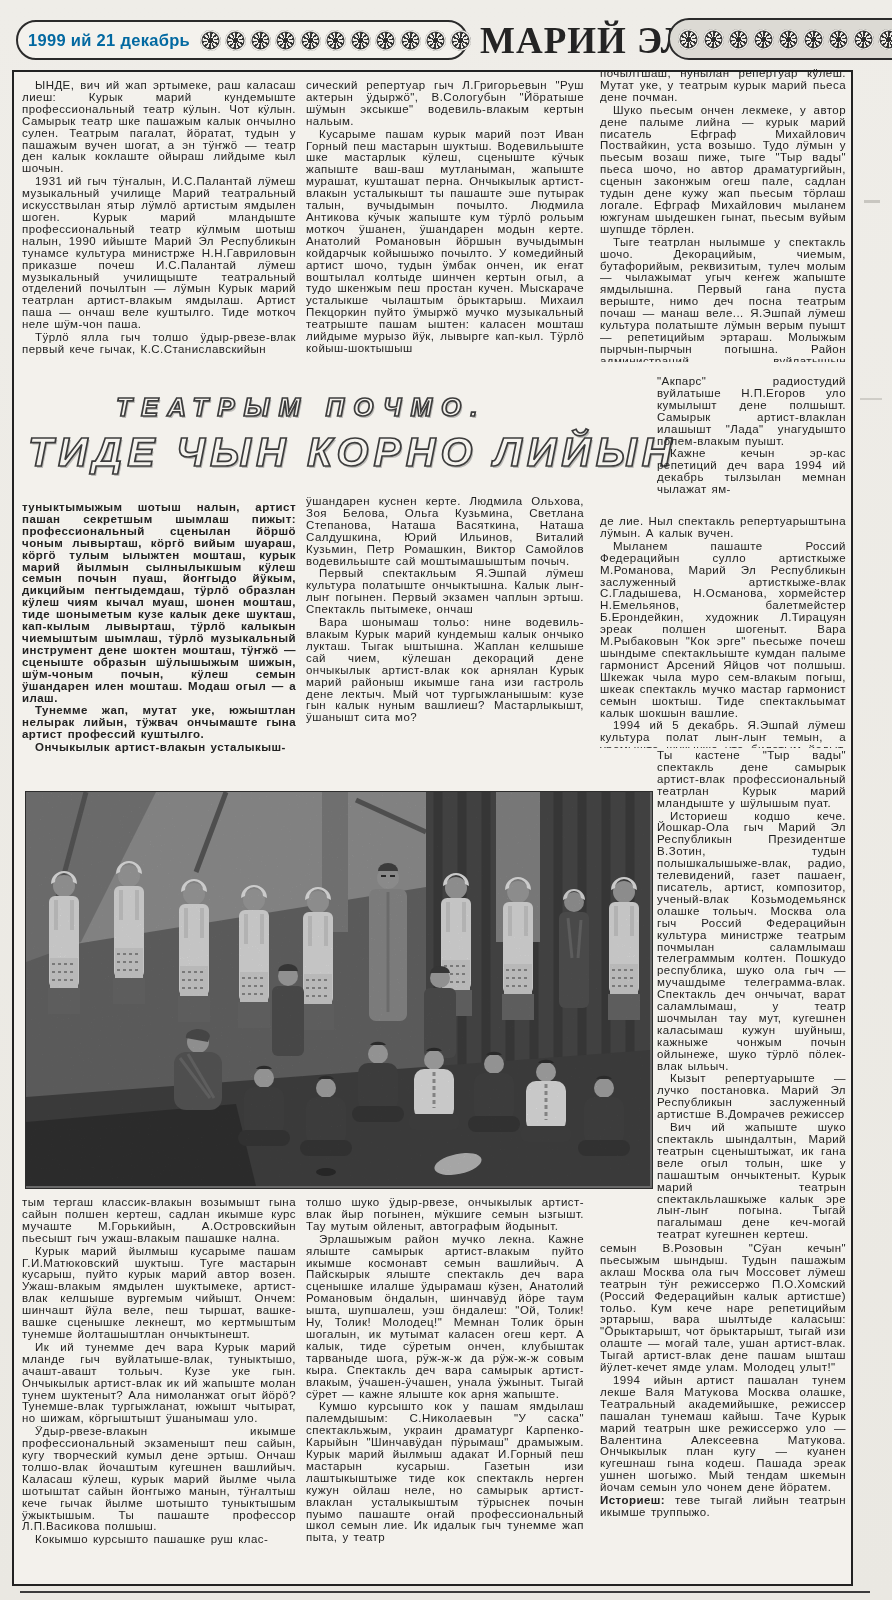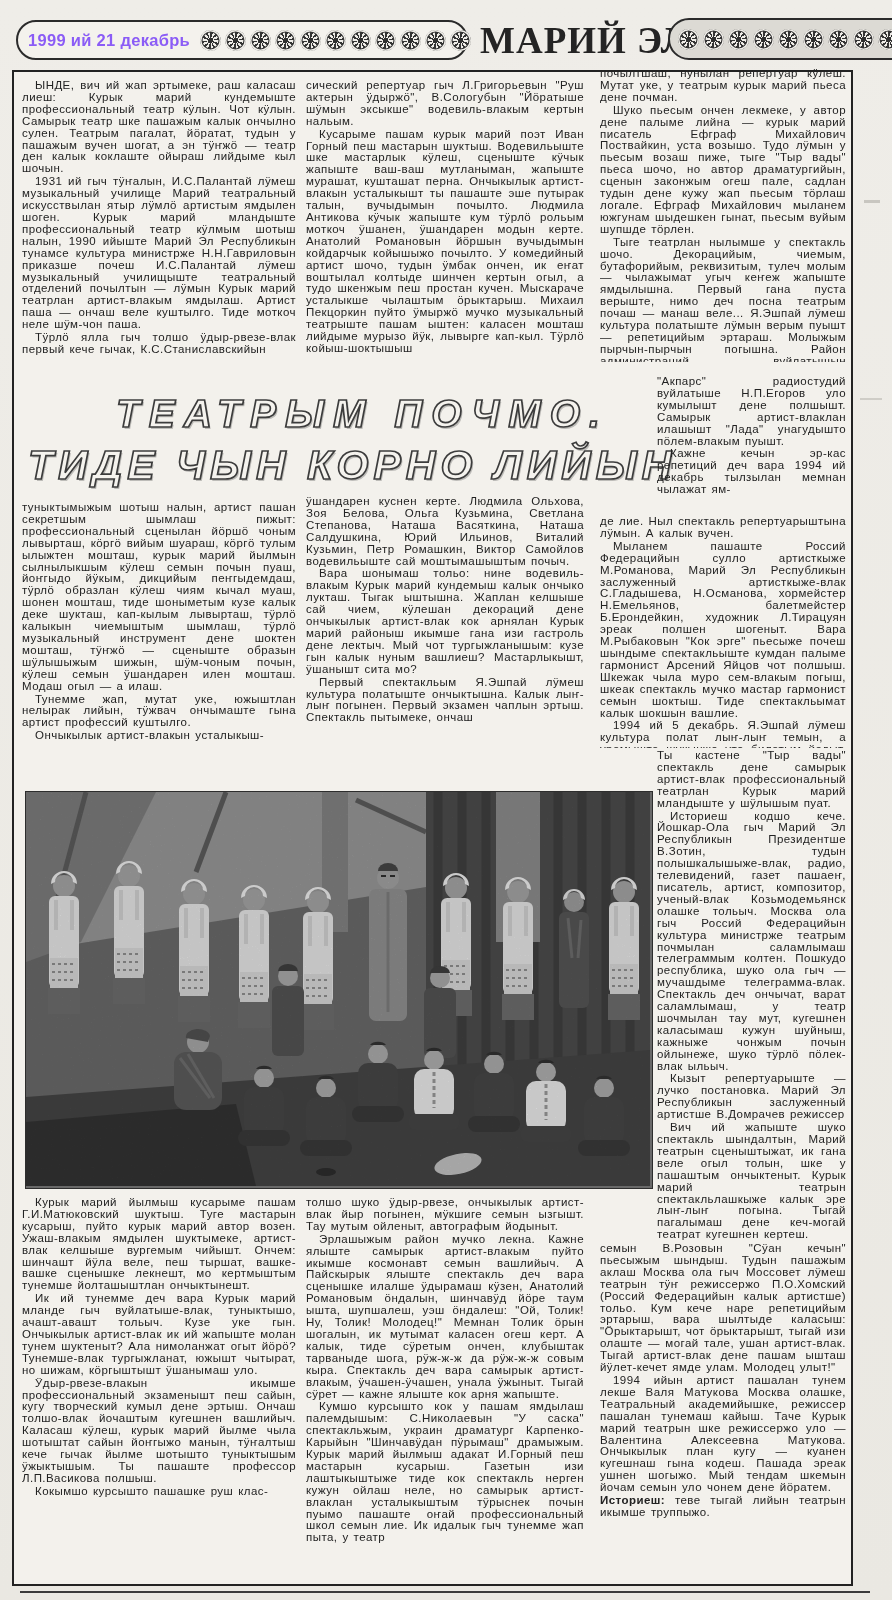--- a/index.html
+++ b/index.html
@@ -1,40 +1,40 @@
 <!DOCTYPE html>
 <html><head>
 <meta charset="utf-8">
 <style>
   html,body{margin:0;padding:0;}
   body{width:892px;height:1600px;background:#e9e7e1;font-family:"Liberation Sans",sans-serif;position:relative;overflow:hidden;}
   .page{position:absolute;inset:0;background:linear-gradient(#efede8,#eae8e2);}
   
   .masthead{position:absolute;left:0;top:0;width:892px;height:70px;}
   .datebox{position:absolute;left:16px;top:20px;width:452px;height:40px;border:2.5px solid #2b2b2b;border-radius:21px;background:#f4f2ed;display:flex;align-items:center;padding:0 10px;box-sizing:border-box;gap:4px;}
-  .dateline{font-weight:bold;font-size:16.5px;color:#8b5cf6;white-space:nowrap;letter-spacing:0.3px;margin-right:6px;}
+  .dateline{font-weight:bold;font-size:16.5px;color:#0369a1;white-space:nowrap;letter-spacing:0.3px;margin-right:6px;}
   .ros{width:21px;height:21px;border-radius:50%;flex:0 0 auto;
        background:radial-gradient(circle at 50% 50%, #2f2f2f 0 2.6px, rgba(0,0,0,0) 2.8px),
                   repeating-conic-gradient(#343434 0 16deg, #efede8 16deg 36deg);
        box-shadow:inset 0 0 0 1.5px #efede8, inset 0 0 0 2.6px #343434;}
   .mast-title{position:absolute;left:480px;top:18px;width:185px;text-align:center;font-family:"Liberation Serif",serif;font-weight:bold;font-size:37px;letter-spacing:1px;color:#242424;transform:scaleY(1.05);white-space:nowrap;}
   .ornbox{position:absolute;left:668px;top:18px;width:250px;height:42px;border:2.5px solid #2b2b2b;border-radius:21px;background:#dcdad4;display:flex;align-items:center;padding:0 8px;box-sizing:border-box;gap:4px;overflow:hidden;}
   
   .frame{position:absolute;left:12px;top:70px;width:841px;height:1516px;border:2px solid #222;background:#f3f1ec;box-sizing:border-box;}
   .botline{position:absolute;left:20px;top:1591px;width:850px;height:2px;background:#3a3a3a;}
   .mark1{position:absolute;left:864px;top:200px;width:16px;height:3px;background:#c8c6c0;}
   .mark2{position:absolute;left:860px;top:398px;width:22px;height:2px;background:#cfcdc7;}
   
   .tb{position:absolute;overflow:hidden;text-align:justify;color:#222;font-size:11.5px;line-height:11.9px;letter-spacing:0.45px;word-spacing:1.3px;}
   .tb p{margin:0;text-indent:13px;}
   .tb p.cont{text-indent:0;}
   .tb p + p{margin-top:1px;}
   
   .headline{position:absolute;left:28px;top:392px;width:615px;height:100px;font-style:italic;font-weight:bold;color:#f5f3ee;-webkit-text-stroke:1.7px #3c3c3c;text-shadow:1.5px 1.5px 0 rgba(90,90,90,0.35);}
-  .hl1{font-size:39px;letter-spacing:9px;padding-left:88px;white-space:nowrap;}
+  .hl1{font-size:26px;letter-spacing:9px;padding-left:88px;white-space:nowrap;}
   .hl2{font-size:41px;letter-spacing:5px;margin-top:6px;white-space:nowrap;}
   
   .photo{position:absolute;left:25px;top:791px;width:626px;height:396px;border:1px solid #2a2a2a;background:#666;filter:grayscale(1) contrast(0.98) brightness(1.02);}
   .photo svg{display:block;}
   
   .sig{white-space:pre-line;text-align:right;font-weight:bold;text-indent:0;margin-top:3px;}
   .lead{font-weight:bold;}
 </style>
 </head>
 <body>
@@ -115,30 +115,30 @@
     <p>Вич ий жапыште шуко спектакль шындалтын, Марий театрын сценыштыжат, ик гана веле огыл толын, шке у пашаштым ончыктеныт. Курык марий театрын спектакльлашкыже калык эре лыҥ-лыҥ погына. Тыгай пагалымаш дене кеч-могай театрат кугешнен кертеш.</p>
   </div>
 
   <div class="tb" style="left:600px;top:1243px;width:246px;height:338px;">
     <p class="cont">семын В.Розовын "Сӱан кечын" пьесыжым шындыш. Тудын пашажым аклаш Москва ола гыч Моссовет лӱмеш театрын тӱҥ режиссержо П.О.Хомский (Россий Федерацийын калык артистше) тольо. Кум кече наре репетицийым эртарыш, вара шылтыде каласыш: "Ӧрыктарышт, чот ӧрыктарышт, тыгай изи олаште — могай тале, ушан артист-влак. Тыгай артист-влак дене пашам ышташ йӱлет-кечет ямде улам. Молодец улыт!"</p>
     <p>1994 ийын артист пашалан тунем лекше Валя Матукова Москва олашке, Театральный академийышке, режиссер пашалан тунемаш кайыш. Таче Курык марий театрын шке режиссержо уло — Валентина Алексеевна Матукова. Ончыкылык план кугу — куанен кугешнаш гына кодеш. Пашада эреак ушнен шогыжо. Мый тендам шкемын йочам семын уло чонем дене йӧратем.</p>
     <p class="cont"><span class="lead">Историеш:</span><span> теве тыгай лийын театрын икымше труппыжо.</span></p>
 
   </div>
 
-  <div class="tb" style="left:22px;top:502px;width:274px;height:288px;">
+  <div class="tb" style="left:22px;top:502px;width:274px;height:288px;font-weight:bold;">
     <p class="cont">туныктымыжым шотыш налын, артист пашан секретшым шымлаш пижыт: профессиональный сценылан йӧршӧ чоным лывырташ, кӧргӧ вийым шуараш, кӧргӧ тулым ылыжтен мошташ, курык марий йылмын сылнылыкшым кӱлеш семын почын пуаш, йоҥгыдо йӱкым, дикцийым пеҥгыдемдаш, тӱрлӧ образлан кӱлеш чиям кычал муаш, шонен мошташ, тиде шоныметым кузе калык деке шукташ, кап-кылым лывырташ, тӱрлӧ калыкын чиемыштым шымлаш, тӱрлӧ музыкальный инструмент дене шоктен мошташ, тӱҥжӧ — сценыште образын шӱлышыжым шижын, шӱм-чоным почын, кӱлеш семын ӱшандарен илен мошташ. Модаш огыл — а илаш.</p>
     <p>Тунемме жап, мутат уке, южыштлан нелырак лийын, тӱжвач ончымаште гына артист профессий куштылго.</p>
     <p>Ончыкылык артист-влакын усталыкыш-</p>
   </div>
 
   <div class="tb" style="left:306px;top:496px;width:278px;height:294px;">
     <p class="cont">ӱшандарен куснен керте. Людмила Ольхова, Зоя Белова, Ольга Кузьмина, Светлана Степанова, Наташа Васяткина, Наташа Салдушкина, Юрий Ильинов, Виталий Кузьмин, Петр Ромашкин, Виктор Самойлов водевильыште сай моштымашыштым почыч.</p>
+    <p>Первый спектакльым Я.Эшпай лӱмеш культура полатыште ончыктышна. Калык лыҥ-лыҥ погынен. Первый экзамен чаплын эртыш. Спектакль пытымеке, ончаш</p>
     <p>Вара шонымаш тольо: нине водевиль-влакым Курык марий кундемыш калык ончыко лукташ. Тыгак ыштышна. Жаплан келшыше сай чием, кӱлешан декораций дене ончыкылык артист-влак кок арнялан Курык марий районыш икымше гана изи гастроль дене лектыч. Мый чот тургыжланышым: кузе гын калык нуным вашлиеш? Мастарлыкышт, ӱшанышт сита мо?</p>
-    <p>Первый спектакльым Я.Эшпай лӱмеш культура полатыште ончыктышна. Калык лыҥ-лыҥ погынен. Первый экзамен чаплын эртыш. Спектакль пытымеке, ончаш</p>
   </div>
 
   <div class="photo">
     <svg width="624" height="394" viewBox="0 0 624 394" xmlns="http://www.w3.org/2000/svg" xmlns:xlink="http://www.w3.org/1999/xlink">
       <defs>
         <g id="wm">
           <circle cx="0" cy="16" r="11" fill="#aca49c"></circle>
           <path d="M-13,14 a13,13 0 1 1 26,0 l-4,-2 a9,9 0 0 0 -18,0 z" fill="#f1f1ef"></path>
           <rect x="-15" y="26" width="30" height="92" rx="6" fill="#e9e8e5"></rect>
           <path d="M-8,30 v30 M8,30 v30" stroke="#d3d2cf" stroke-width="4"></path>
@@ -222,20 +222,21 @@
       <use xlink:href="#fr" href="#fr" transform="translate(578,296)"></use>
 
       <ellipse cx="432" cy="372" rx="24" ry="10" fill="#c4c4c1" transform="rotate(-12 432 372)"></ellipse>
       <ellipse cx="300" cy="380" rx="10" ry="4" fill="#2a2a29"></ellipse>
 
       <rect x="0" y="0" width="624" height="394" filter="url(#grain)" opacity="0.16"></rect>
     </svg>
   </div>
 
   <div class="tb" style="left:22px;top:1197px;width:274px;height:386px;">
+    <p class="cont">тым тергаш классик-влакын возымышт гына сайын полшен кертеш, садлан икымше курс мучаште М.Горькийын, А.Островскийын пьесышт гыч ужаш-влакым пашашке нална.</p>
     <p>Курык марий йылмыш кусарыме пашам Г.И.Матюковский шуктыш. Туге мастарын кусарыш, пуйто курык марий автор возен. Ужаш-влакым ямдылен шуктымеке, артист-влак келшыше вургемым чийышт. Ончем: шинчашт йӱла веле, пеш тыршат, вашке-вашке сценышке лекнешт, мо кертмыштым тунемше йолташыштлан ончыктынешт.</p>
     <p>Ик ий тунемме деч вара Курык марий мланде гыч вуйлатыше-влак, туныктышо, ачашт-авашт тольыч. Кузе уке гын. Ончыкылык артист-влак ик ий жапыште молан тунем шуктеныт? Ала нимоланжат огыт йӧрӧ? Тунемше-влак тургыжланат, южышт чытырат, но шижам, кӧргыштышт ӱшанымаш уло.</p>
     <p>Ӱдыр-рвезе-влакын икымше профессиональный экзаменышт пеш сайын, кугу творческий кумыл дене эртыш. Ончаш толшо-влак йочаштым кугешнен вашлийыч. Каласаш кӱлеш, курык марий йылме чыла шотыштат сайын йоҥгыжо манын, тӱҥалтыш кече гычак йылме шотышто туныктышым ӱжыктышым. Ты пашаште профессор Л.П.Васикова полшыш.</p>
     <p>Кокымшо курсышто пашашке руш клас-</p>
   </div>
 
   <div class="tb" style="left:306px;top:1197px;width:278px;height:386px;">
     <p class="cont">толшо шуко ӱдыр-рвезе, ончыкылык артист-влак йыр погынен, мӱкшиге семын ызгышт. Тау мутым ойленыт, автографым йодыныт.</p>
     <p>Эрлашыжым район мучко лекна. Кажне ялыште самырык артист-влакым пуйто икымше космонавт семын вашлийыч. А Пайскырык ялыште спектакль деч вара сценышке илалше ӱдырамаш кӱзен, Анатолий Романовым ӧндалын, шинчавӱд йӧре таум ышта, шупшалеш, уэш ӧндалеш: "Ой, Толик! Ну, Толик! Молодец!" Мемнан Толик ӧрын шогалын, ик мутымат каласен огеш керт. А калык, тиде сӱретым ончен, клубыштак тарваныде шога, рӱж-ж-ж да рӱж-ж-ж совым кыра. Спектакль деч вара самырык артист-влакым, ӱчашен-ӱчашен, унала ӱжыныт. Тыгай сӱрет — кажне ялыште кок арня жапыште.</p>
     <p>Кумшо курсышто кок у пашам ямдылаш палемдышым: С.Николаевын "У саска" спектакльжым, украин драматург Карпенко-Карыйын "Шинчавӱдан пӱрымаш" драмыжым. Курык марий йылмыш адакат И.Горный пеш мастарын кусарыш. Газетын изи лаштыкыштыже тиде кок спектакль нерген кужун ойлаш неле, но самырык артист-влаклан усталыкыштым тӱрыснек почын пуымо пашаште оҥай профессиональный школ семын лие. Ик идалык гыч тунемме жап пыта, у театр</p>

